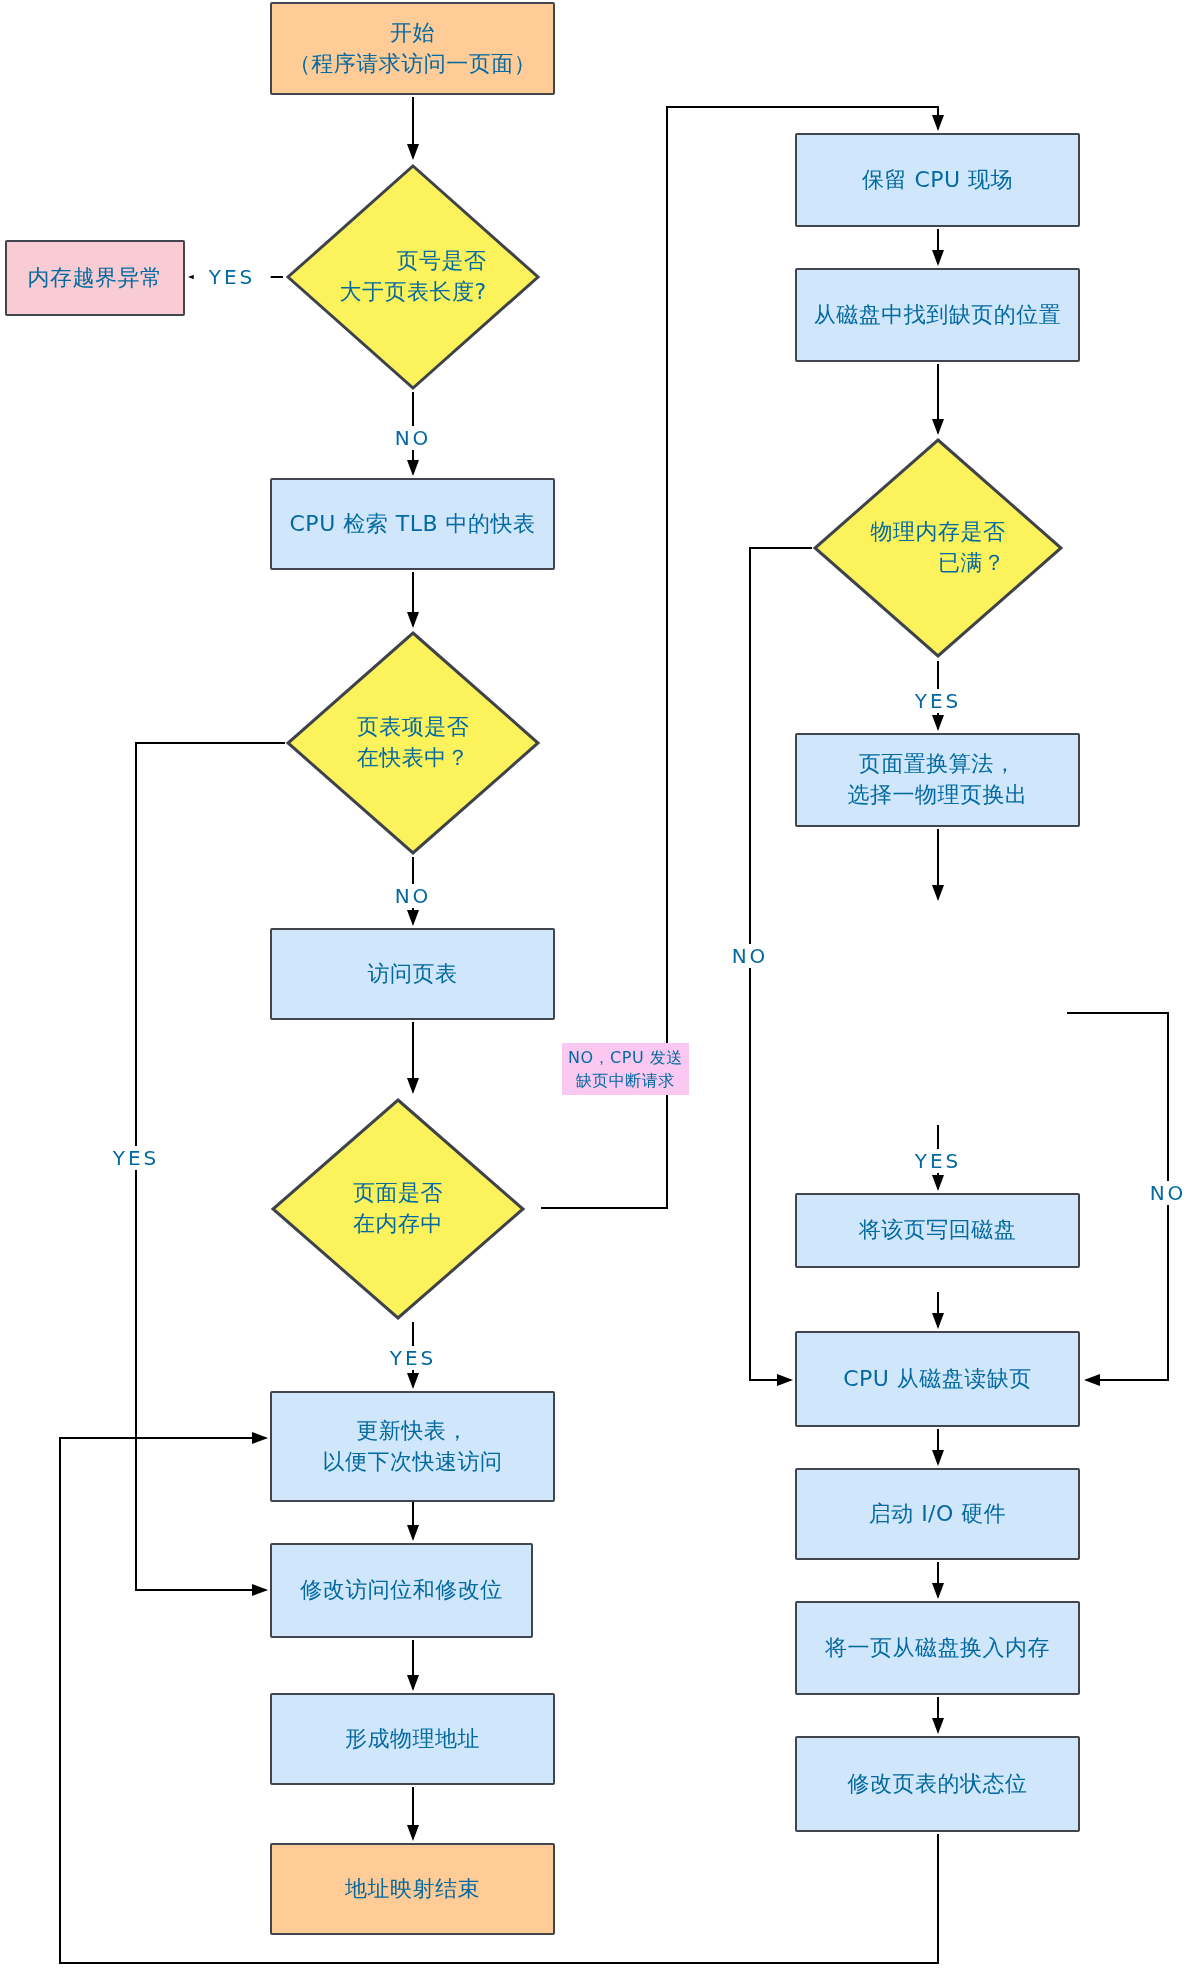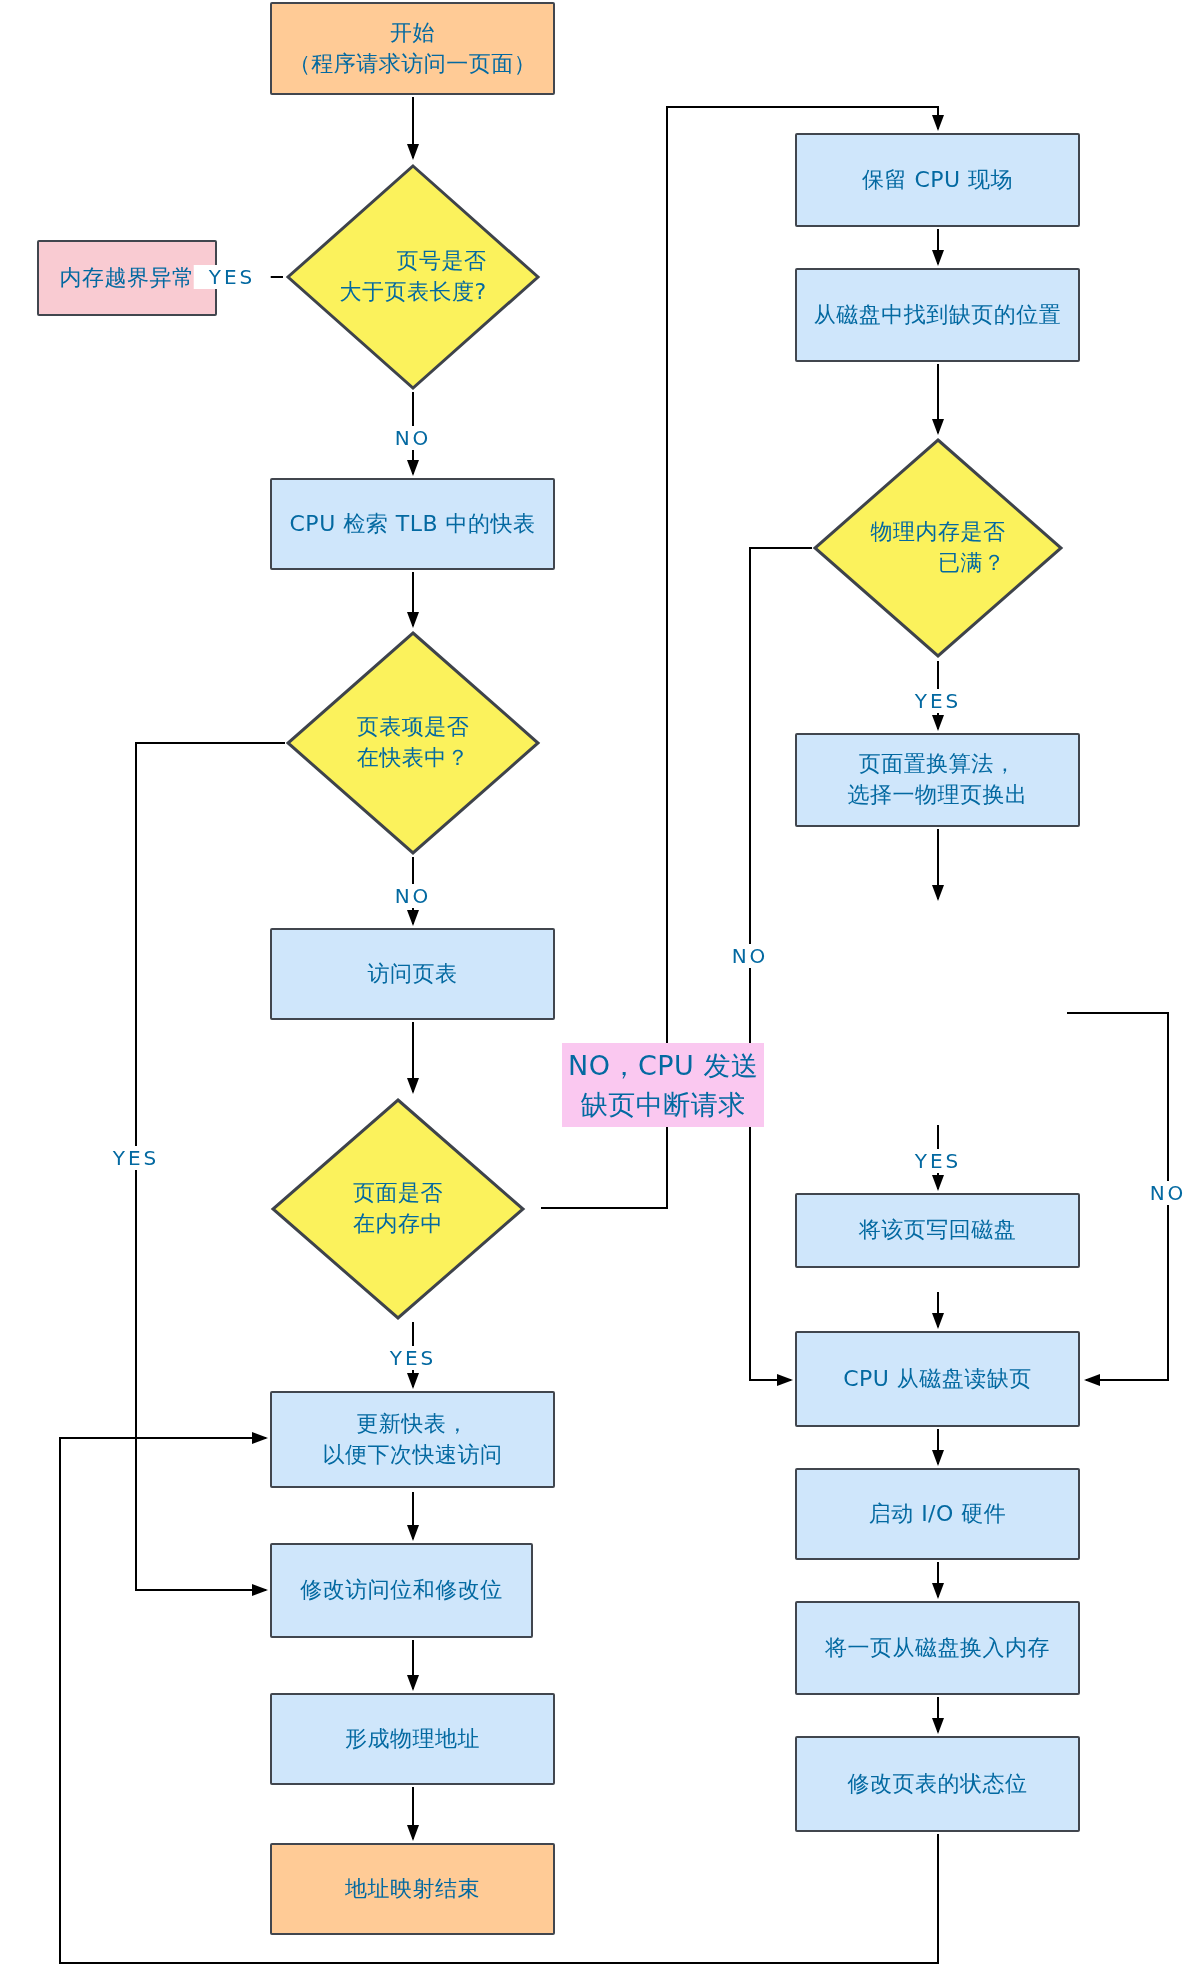--- a/index.html
+++ b/index.html
@@ -8,40 +8,40 @@
     font-family:"DejaVu Sans",sans-serif;color:#0369a1;
   }
   .wires{position:absolute;left:0;top:0;width:1190px;height:1980px;}
   .node{position:absolute;box-sizing:border-box;}
   .rect{
     border:2.5px solid #41464e;border-radius:2px;
     display:flex;align-items:center;justify-content:center;
   }
   .orange{background:#ffcb96;}
   .blue{background:#cfe6fb;justify-content:center;}
-  .pink{background:#f9cbd2;margin-left:32px;}
+  .pink{background:#f9cbd2;}
   .txt{
     white-space:pre-line;text-align:center;font-size:22px;line-height:1.4;
     letter-spacing:.5px;
   }
   .diamond{display:block;}
   .diamond svg{position:absolute;left:0;top:0;width:100%;height:100%;}
   .diamond polygon{fill:#fbf25c;stroke:#3e434b;stroke-width:3;}
   .diamond .txt{
     position:absolute;left:0;top:0;right:0;bottom:0;
     display:flex;align-items:center;justify-content:center;text-align:right;
   }
   .elabel{
     position:absolute;transform:translate(-50%,-50%);
     background:#ffffff;padding:0 15px;font-size:20px;letter-spacing:3px;
     font-weight:500;
   }
   .note{
     position:absolute;background:#fac8f0;padding:3px 6px;
-    font-size:27px;line-height:1.45;text-align:center;white-space:pre-line;
+    font-size:16px;line-height:1.45;text-align:center;white-space:pre-line;
     letter-spacing:.5px;
   }
 </style>
 </head>
 <body>
 
 <div class="canvas">
 
   <svg class="wires" viewBox="0 0 1190 1980" xmlns="http://www.w3.org/2000/svg">
     <defs>
@@ -111,21 +111,21 @@
   </div>
 
   <div class="node diamond" style="left:270px;top:1097px;width:256px;height:224px">
     <svg viewBox="0 0 256 224" preserveAspectRatio="none">
         <polygon points="128,3 253,112 128,221 3,112"></polygon>
       </svg>
     <div class="txt">页面是否
 在内存中</div>
   </div>
 
-  <div class="node rect blue" style="left:270px;top:1391px;width:285px;height:97px">
+  <div class="node rect blue" style="left:270px;top:1391px;width:285px;height:111px">
     <div class="txt">更新快表，
 以便下次快速访问</div>
   </div>
 
   <div class="node rect blue" style="left:270px;top:1543px;width:263px;height:95px">
     <div class="txt">修改访问位和修改位</div>
   </div>
 
   <div class="node rect blue" style="left:270px;top:1693px;width:285px;height:92px">
     <div class="txt">形成物理地址</div>

